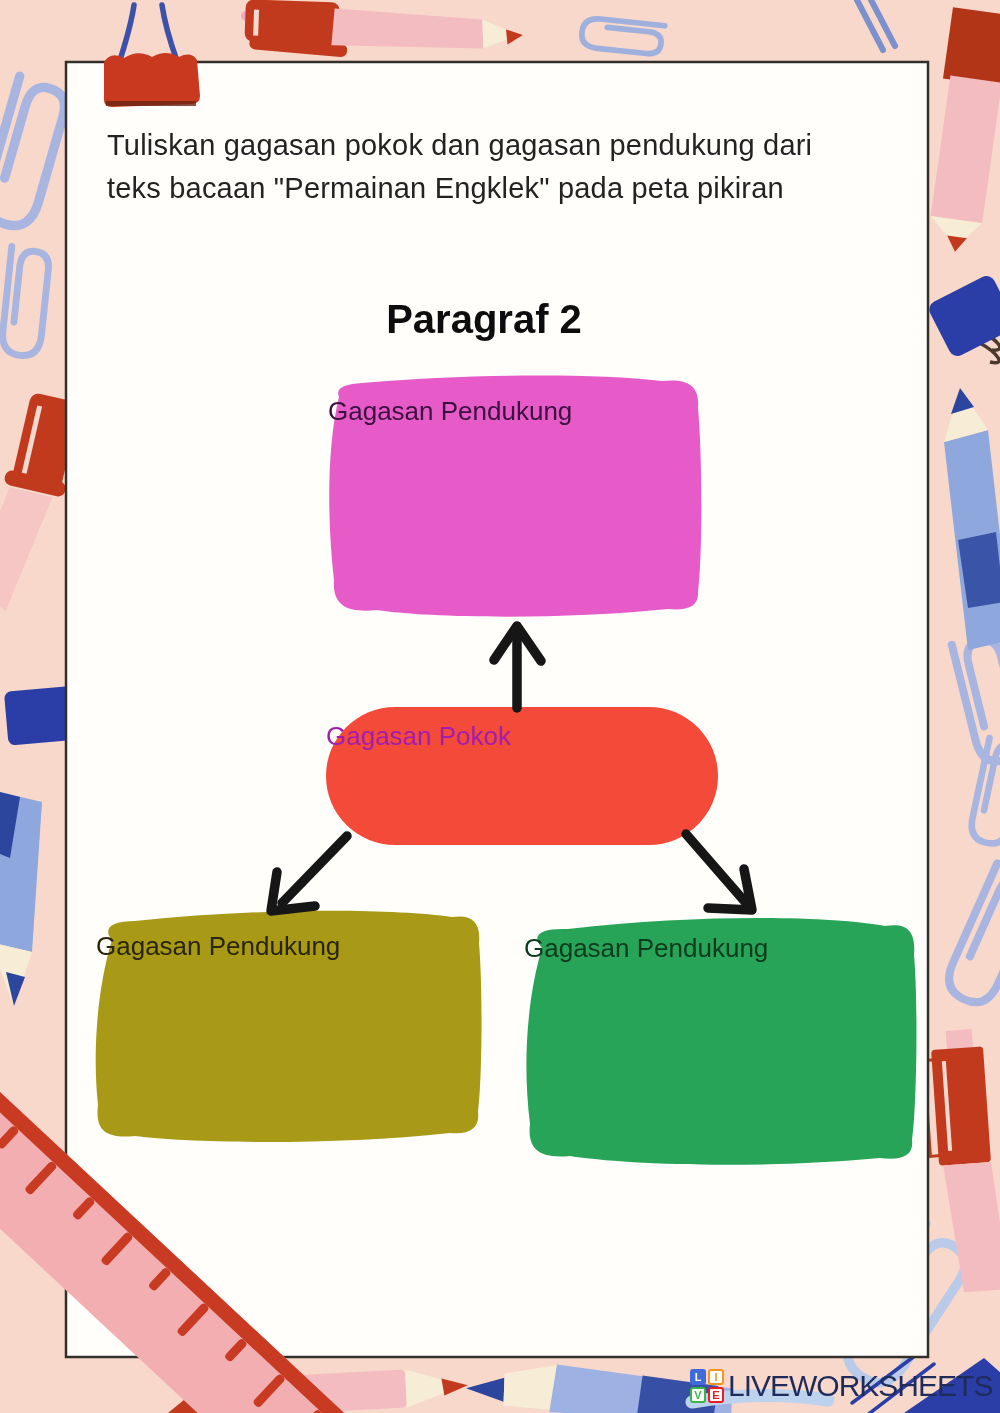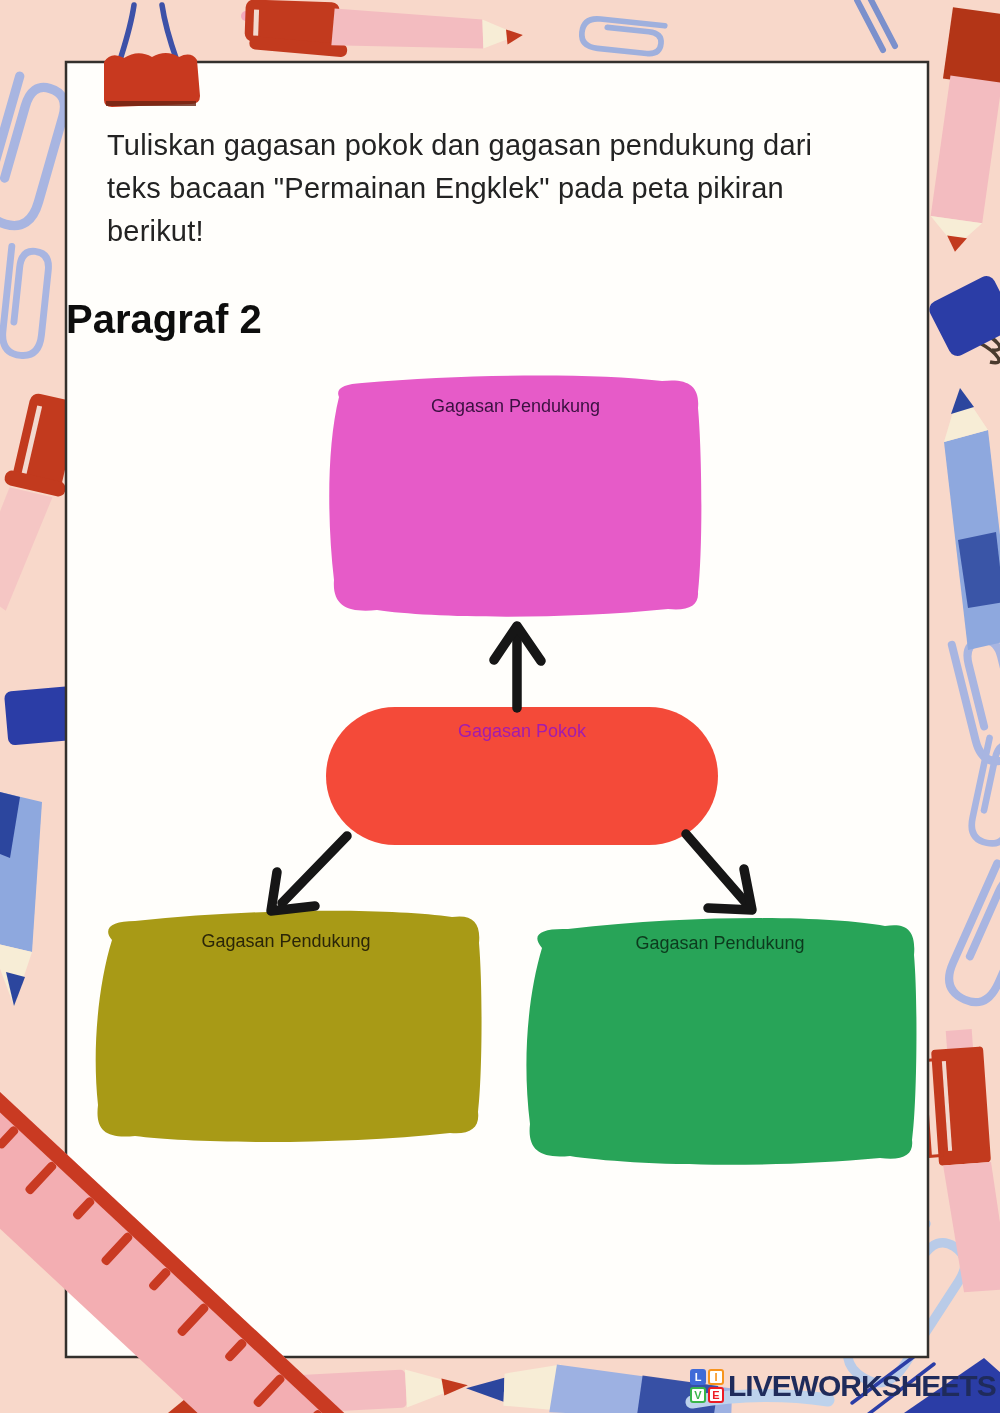--- a/index.html
+++ b/index.html
@@ -4,35 +4,35 @@
 <style>
   html,body{margin:0;padding:0}
   body{
     width:1000px;height:1413px;position:relative;overflow:hidden;
     background:#f8d8ca;
     font-family:"Liberation Sans","DejaVu Sans",sans-serif;
   }
   svg.canvas{position:absolute;left:0;top:0}
   .txt{position:absolute}
   .instructions{left:107px;top:124px;width:795px;font-size:29px;line-height:43px;color:#232323;letter-spacing:.2px}
-  .title{left:66px;top:297px;width:836px;text-align:left;font-size:40px;font-weight:700;color:#0d0d0d}
-  .nlabel{position:absolute;font-size:18px;text-align:center;white-space:nowrap}
+  .title{left:66px;top:297px;width:836px;text-align:center;font-size:40px;font-weight:700;color:#0d0d0d}
+  .nlabel{position:absolute;font-size:26px;white-space:nowrap}
   .nl-top{left:328px;top:396px;width:375px;color:#3a1040}
   .nl-center{left:326px;top:721px;width:392px;color:#a21caf}
   .nl-bl{left:96px;top:931px;width:380px;color:#2a2508}
   .nl-br{left:524px;top:933px;width:392px;color:#0c3a1d}
   .logo{position:absolute;left:690px;top:1369px;display:flex;align-items:center;gap:4px}
   .tiles{display:grid;grid-template-columns:16px 16px;grid-auto-rows:16px;gap:2px}
   .tile{box-sizing:border-box;border-radius:3px;font-size:11px;font-weight:700;line-height:1;
         display:flex;align-items:center;justify-content:center;background:#fff;border:2px solid}
   .tile-l{background:#3f6ad8;border-color:#3f6ad8;color:#fff}
   .tile-i{border-color:#f7941d;color:#f7941d}
   .tile-v{border-color:#39b54a;color:#39b54a}
   .tile-e{border-color:#ed1c24;color:#ed1c24}
-  .wordmark{font-size:30px;font-weight:700;color:#1f2b5b;letter-spacing:-1px}
+  .wordmark{font-size:30px;font-weight:400;color:#1f2b5b;letter-spacing:-1px}
 </style>
 </head>
 <body>
 
 <svg class="canvas" width="1000" height="1413" viewBox="0 0 1000 1413">
   <defs>
     <path id="pclip" d="M -11 -42 L -11 26 Q -11 44 5 44 Q 20 44 20 26 L 20 -26 Q 20 -40 8 -40 Q -3 -40 -3 -26 L -3 18" fill="none" stroke-linecap="round"></path>
   </defs>
 
   <g>
@@ -172,21 +172,20 @@
       <path d="M277,872 L271,911 L315,906" stroke="#161616"></path>
       <path d="M686,834 L746,903" stroke="#161616"></path>
       <path d="M744,869 L752,910 L708,908" stroke="#161616"></path>
     </g>
   </g>
 </svg>
 
 <div class="txt instructions">
   <div>Tuliskan gagasan pokok dan gagasan pendukung dari</div>
   <div>teks bacaan "Permainan Engklek" pada peta pikiran</div>
-  <div>berikut!</div>
 </div>
 
 <div class="txt title">Paragraf 2</div>
 
 <div class="nlabel nl-top">Gagasan Pendukung</div>
 <div class="nlabel nl-center">Gagasan Pokok</div>
 <div class="nlabel nl-bl">Gagasan Pendukung</div>
 <div class="nlabel nl-br">Gagasan Pendukung</div>
 
 <div class="logo">

